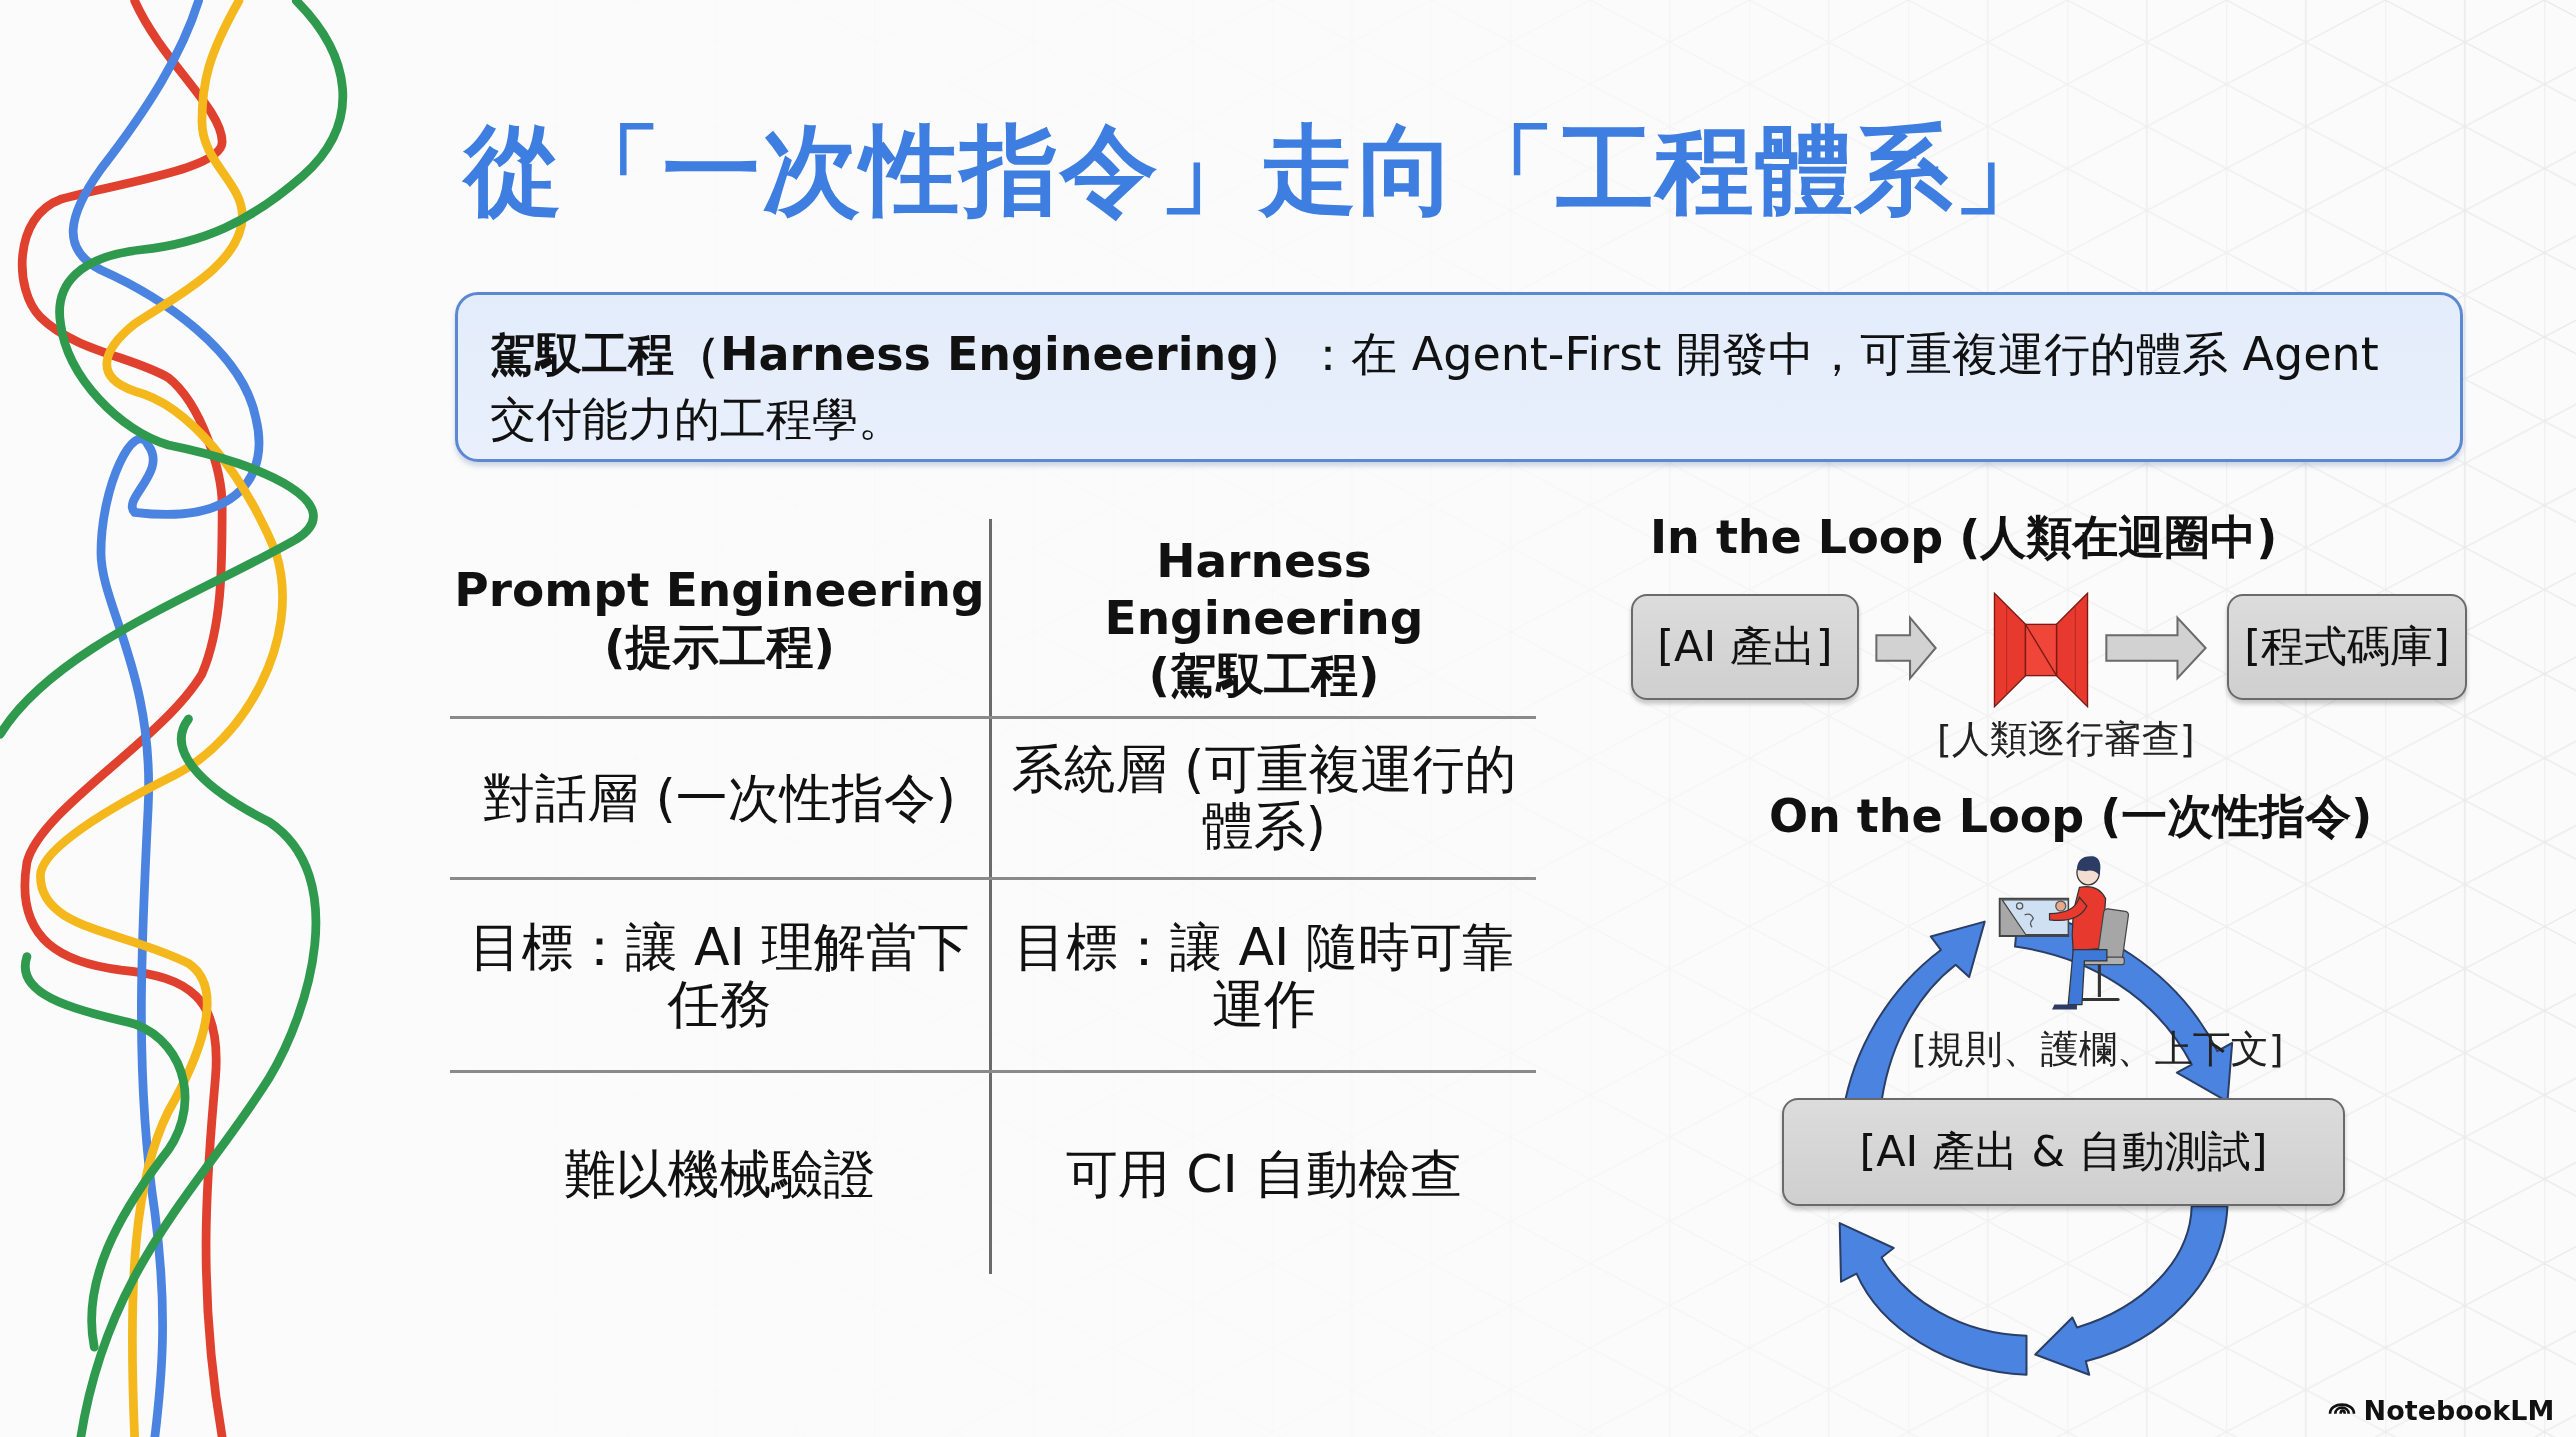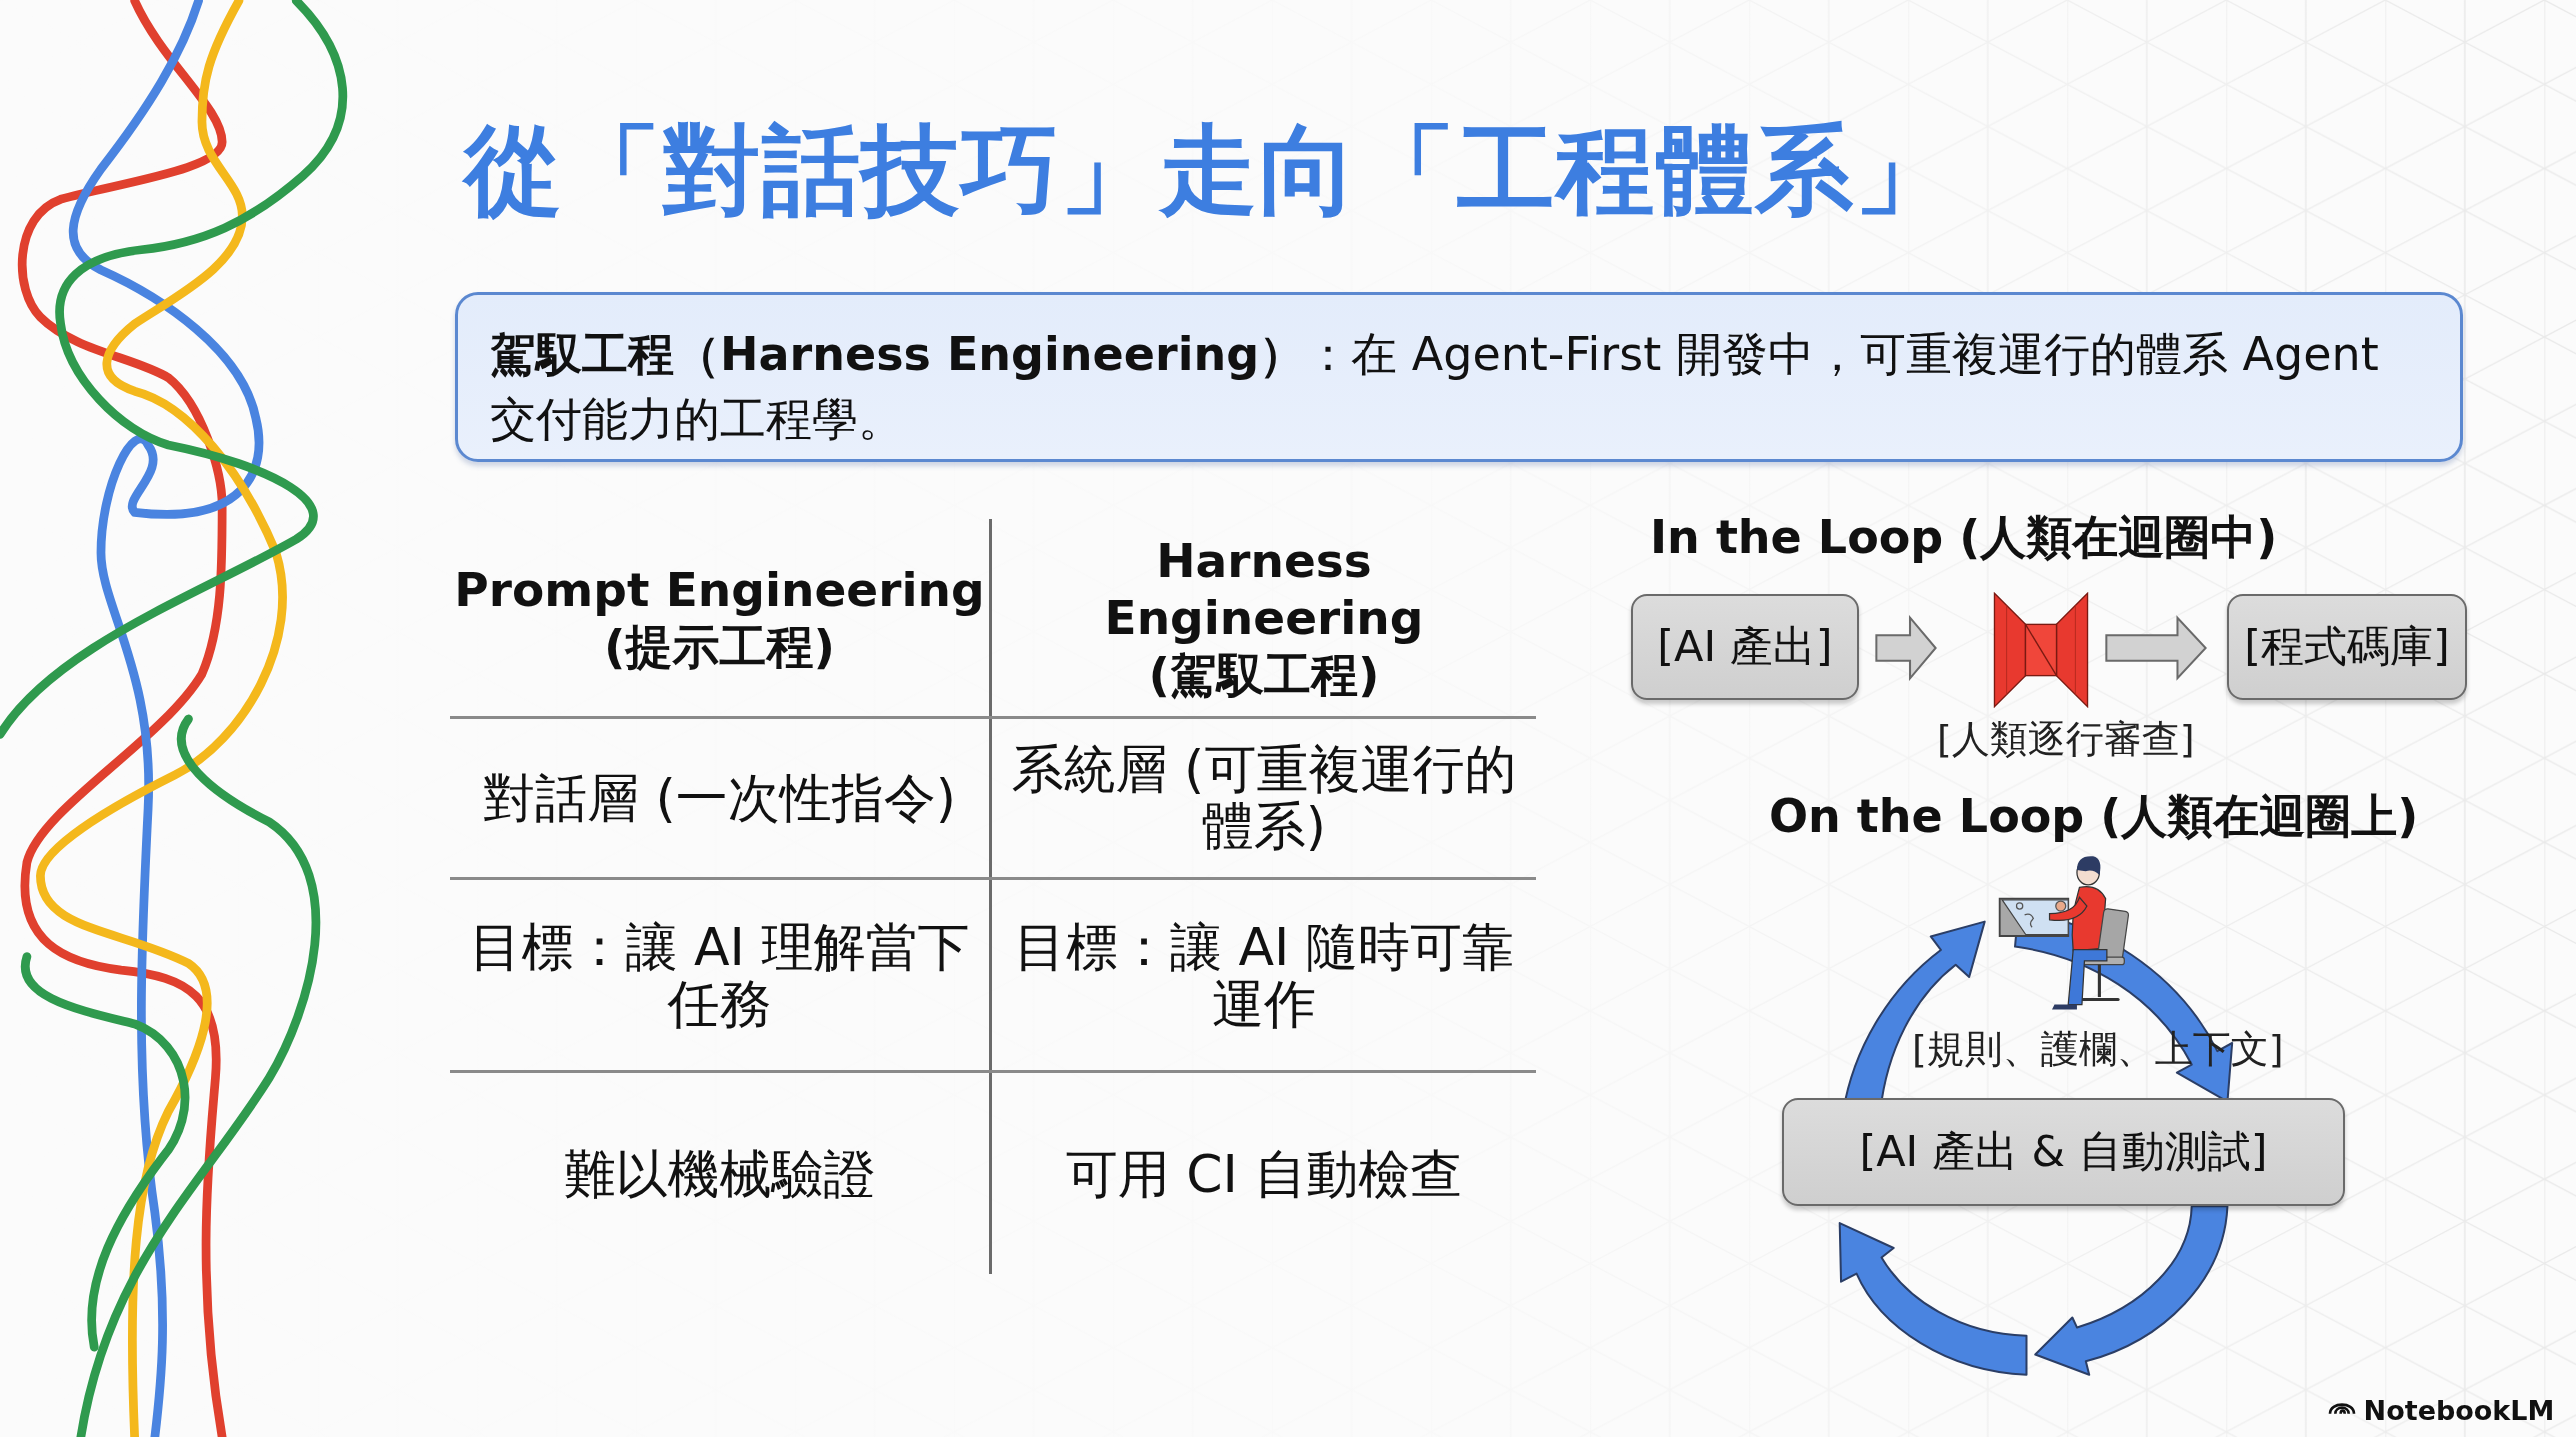--- a/index.html
+++ b/index.html
@@ -74,21 +74,21 @@
 <svg class="deco" viewBox="0 0 560 2134">
   <g fill="none" stroke-width="13" stroke-linecap="round">
     <path stroke="#e0402e" d="M200 0 C 240 90, 330 160, 330 210 C 330 250, 180 270, 90 295 C 20 320, 20 430, 60 470 C 110 520, 200 530, 250 560 C 300 600, 330 700, 330 750 C 330 840, 330 930, 300 1000 C 240 1100, 60 1200, 40 1280 C 20 1400, 100 1430, 180 1440 C 280 1450, 330 1480, 320 1600 C 310 1720, 290 1900, 330 2134"></path>
     <path stroke="#4a84e0" d="M295 0 C 270 80, 220 160, 150 250 C 100 320, 90 370, 150 400 C 240 440, 360 520, 380 620 C 400 700, 360 780, 200 760 C 180 740, 250 700, 220 660 C 200 620, 150 720, 150 820 C 150 900, 230 1000, 220 1200 C 210 1400, 200 1600, 230 1800 C 250 1950, 240 2050, 230 2134"></path>
     <path stroke="#f4b81c" d="M355 0 C 310 80, 300 120, 300 180 C 300 240, 360 270, 360 320 C 360 390, 260 440, 200 480 C 150 520, 140 560, 200 580 C 280 600, 360 700, 410 820 C 450 950, 360 1100, 260 1150 C 160 1200, 60 1260, 60 1300 C 60 1380, 180 1380, 280 1430 C 340 1470, 290 1580, 250 1650 C 200 1750, 190 1900, 200 2134"></path>
     <path stroke="#2f9a4e" d="M440 0 C 520 80, 540 180, 450 260 C 370 330, 300 360, 210 370 C 120 380, 80 420, 90 480 C 100 560, 180 640, 250 660 C 400 690, 520 750, 440 800 C 300 880, 80 960, 0 1090 M 280 1067 C 240 1120, 320 1180, 400 1220 C 520 1300, 460 1500, 400 1600 C 300 1760, 160 1880, 120 2134"></path>
     <path stroke="#2f9a4e" d="M 40 1420 C 20 1480, 120 1500, 200 1520 C 280 1550, 300 1650, 240 1720 C 180 1800, 120 1900, 140 2000"></path>
   </g>
 </svg>
 
-<div class="abs title">從「對話技巧」走向「工程體系」</div>
+<div class="abs title">從「一次性指令」走向「工程體系」</div>
 
 <div class="abs def-box">
   <div class="def-text">
     <span class="term">駕馭工程（Harness Engineering）</span><span>：在 Agent-First 開發中，可重複運行的體系 Agent</span><br>
     <span>交付能力的工程學。</span>
   </div>
 </div>
 
 <div class="abs tbl">
   <div class="vline"></div>
@@ -131,21 +131,21 @@
 </svg>
 
 <svg class="abs" style="left:2105px;top:615px;" width="102" height="66" viewBox="0 0 152 98">
   <polygon points="2,30 108,30 108,4 150,49 108,94 108,68 2,68" fill="#d2d2d2" stroke="#6a6a6a" stroke-width="3"></polygon>
 </svg>
 
 <div class="abs gbox" style="left:2227px;top:594px;width:240px;height:106px;">[程式碼庫]</div>
 
 <div class="abs caption" style="left:1937px;top:714px;">[人類逐行審查]</div>
 
-<div class="abs sec-title" style="left:1769px;top:786px;">On the Loop (人類在迴圈上)</div>
+<div class="abs sec-title" style="left:1769px;top:786px;">On the Loop (一次性指令)</div>
 
 <svg class="abs" style="left:1779px;top:896px;" width="526" height="499" viewBox="0 0 780 740">
   <g fill="#4a84e0" stroke="#2b3e66" stroke-width="3" stroke-linejoin="round">
 
     <path d="M 95 320 C 110 230, 160 140, 240 80 L 225 60 L 305 38 L 282 120 L 262 102 C 200 150, 160 230, 150 320 Z"></path>
 
     <path d="M 355 20 C 470 40, 590 110, 650 230 L 672 218 L 665 305 L 590 262 L 612 250 C 560 150, 460 90, 350 75 Z"></path>
 
     <path d="M 665 460 C 660 570, 570 660, 455 690 L 460 710 L 380 680 L 435 625 L 442 640 C 540 610, 610 540, 612 460 Z"></path>
 

